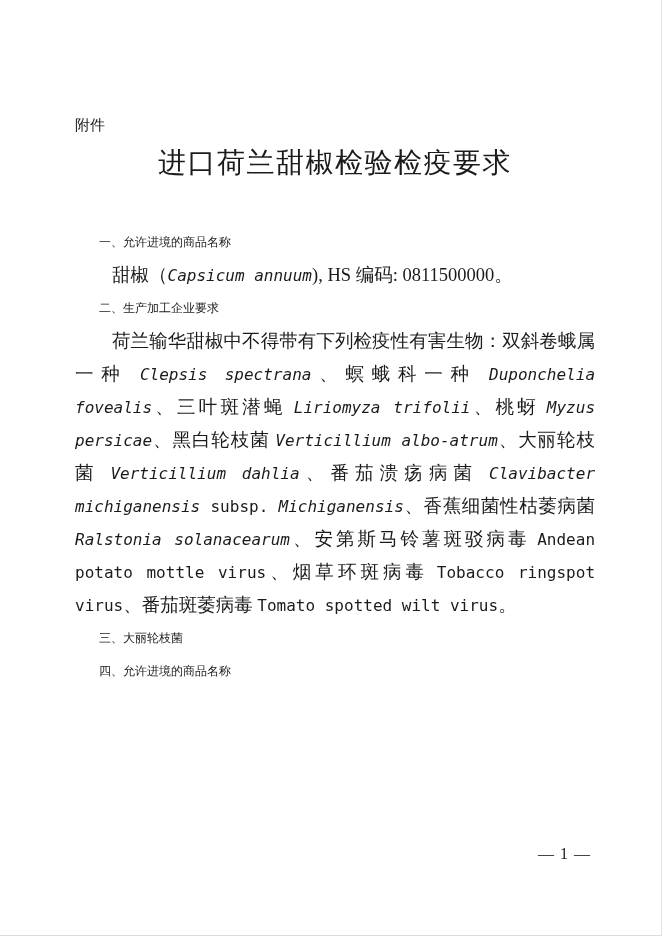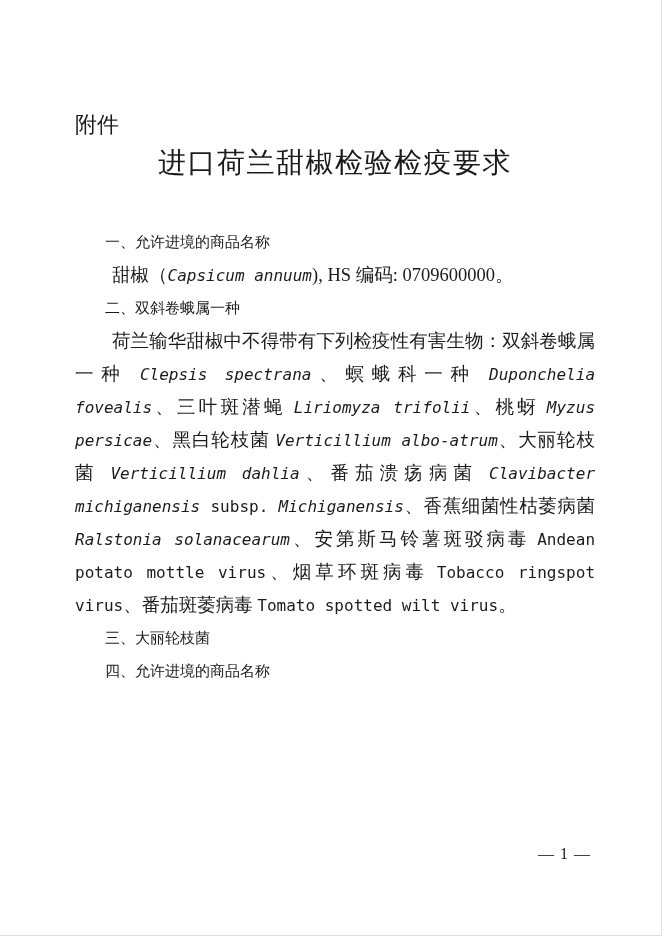--- a/index.html
+++ b/index.html
@@ -7,48 +7,48 @@
   body {
     width: 662px; height: 936px; position: relative; overflow: hidden;
     font-family: "Liberation Serif", serif;
     color: #1b1b1b;
   }
   .page {
     position: absolute; inset: 0; background: #ffffff;
     border-right: 1px solid #e3e3e3; border-bottom: 1px solid #dcdcdc;
   }
   .content { position: absolute; left: 75px; width: 520px; top: 112px; }
-  .attachment { font-size: 22px; line-height: 26px; }
+  .attachment { font-size: 15px; line-height: 26px; }
   .title {
     margin-top: 9px; text-align: center;
     font-size: 28px; font-weight: normal; letter-spacing: 1.5px; line-height: 32px;
   }
   .body { margin-top: 47px; font-size: 18.5px; line-height: 33px; text-align: justify; text-justify: inter-character; }
-  .heading { font-size: 15px; font-weight: normal; text-indent: 2em; line-height: 33px; text-align: left; }
+  .heading { font-size: 12px; font-weight: normal; text-indent: 2em; line-height: 33px; text-align: left; }
   .para { text-indent: 2em; line-height: 33px; }
   .lat { font-family: "DejaVu Sans Mono", monospace; font-size: 16px; margin-top: 40px; }
   .it { font-style: italic; }
   .pagenum { position: absolute; right: 70px; bottom: 72px; font-size: 16px; letter-spacing: 1px; }
 </style>
 </head>
 <body>
 
 <div class="page">
   <div class="content">
 
     <div class="attachment">附件</div>
 
     <h1 class="title">进口荷兰甜椒检验检疫要求</h1>
 
     <div class="body">
 
       <h2 class="heading">一、允许进境的商品名称</h2>
-      <p class="para"><span>甜椒（</span><span class="lat it">Capsicum annuum</span><span>), HS 编码: 0709600000。</span></p>
+      <p class="para"><span>甜椒（</span><span class="lat it">Capsicum annuum</span><span>), HS 编码: 0811500000。</span></p>
 
-      <h2 class="heading">二、双斜卷蛾属一种</h2>
+      <h2 class="heading">二、生产加工企业要求</h2>
 
       <p class="para"><span>荷兰输华甜椒中不得带有下列检疫性有害生物：双斜卷蛾属一种 </span><span class="lat it">Clepsis spectrana</span><span>、螟蛾科一种 </span><span class="lat it">Duponchelia fovealis</span><span>、三叶斑潜蝇 </span><span class="lat it">Liriomyza trifolii</span><span>、桃蚜 </span><span class="lat it">Myzus persicae</span><span>、黑白轮枝菌 </span><span class="lat it">Verticillium albo-atrum</span><span>、大丽轮枝菌 </span><span class="lat it">Verticillium dahlia</span><span>、番茄溃疡病菌 </span><span class="lat it">Clavibacter michiganensis</span><span class="lat"> subsp. </span><span class="lat it">Michiganensis</span><span>、香蕉细菌性枯萎病菌 </span><span class="lat it">Ralstonia solanacearum</span><span>、安第斯马铃薯斑驳病毒 </span><span class="lat">Andean potato mottle virus</span><span>、烟草环斑病毒 </span><span class="lat">Tobacco ringspot virus</span><span>、番茄斑萎病毒 </span><span class="lat">Tomato spotted wilt virus</span><span>。</span></p>
 
       <h2 class="heading">三、大丽轮枝菌</h2>
 
       <h2 class="heading">四、允许进境的商品名称</h2>
 
     </div>
   </div>
 

